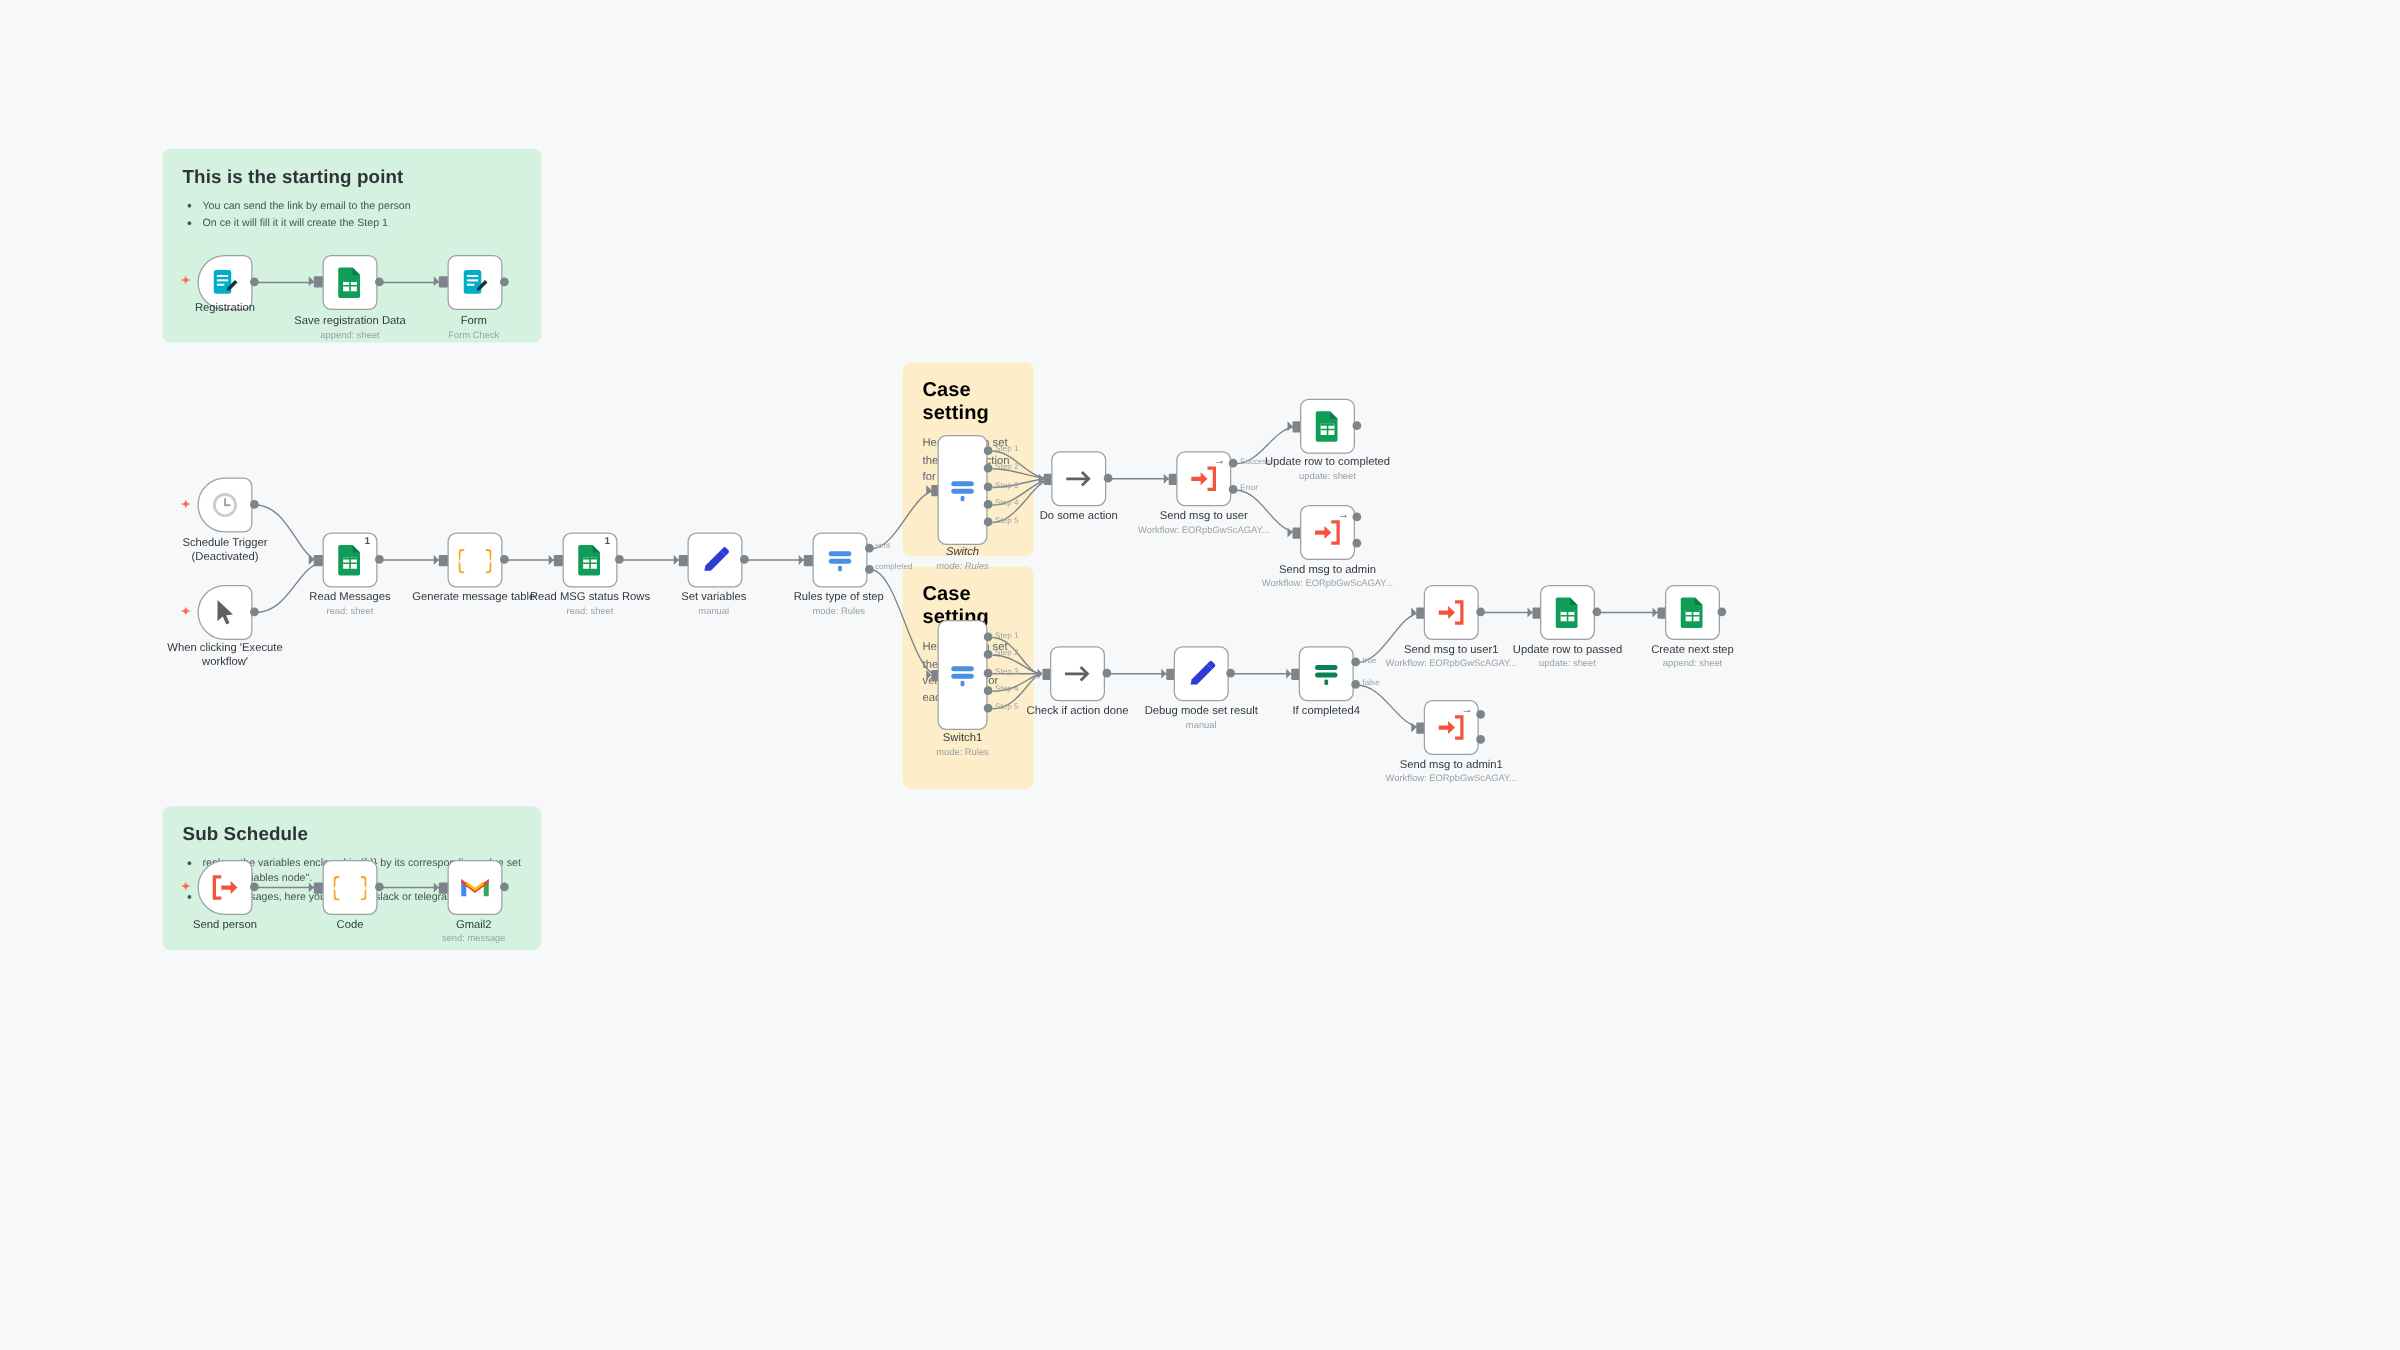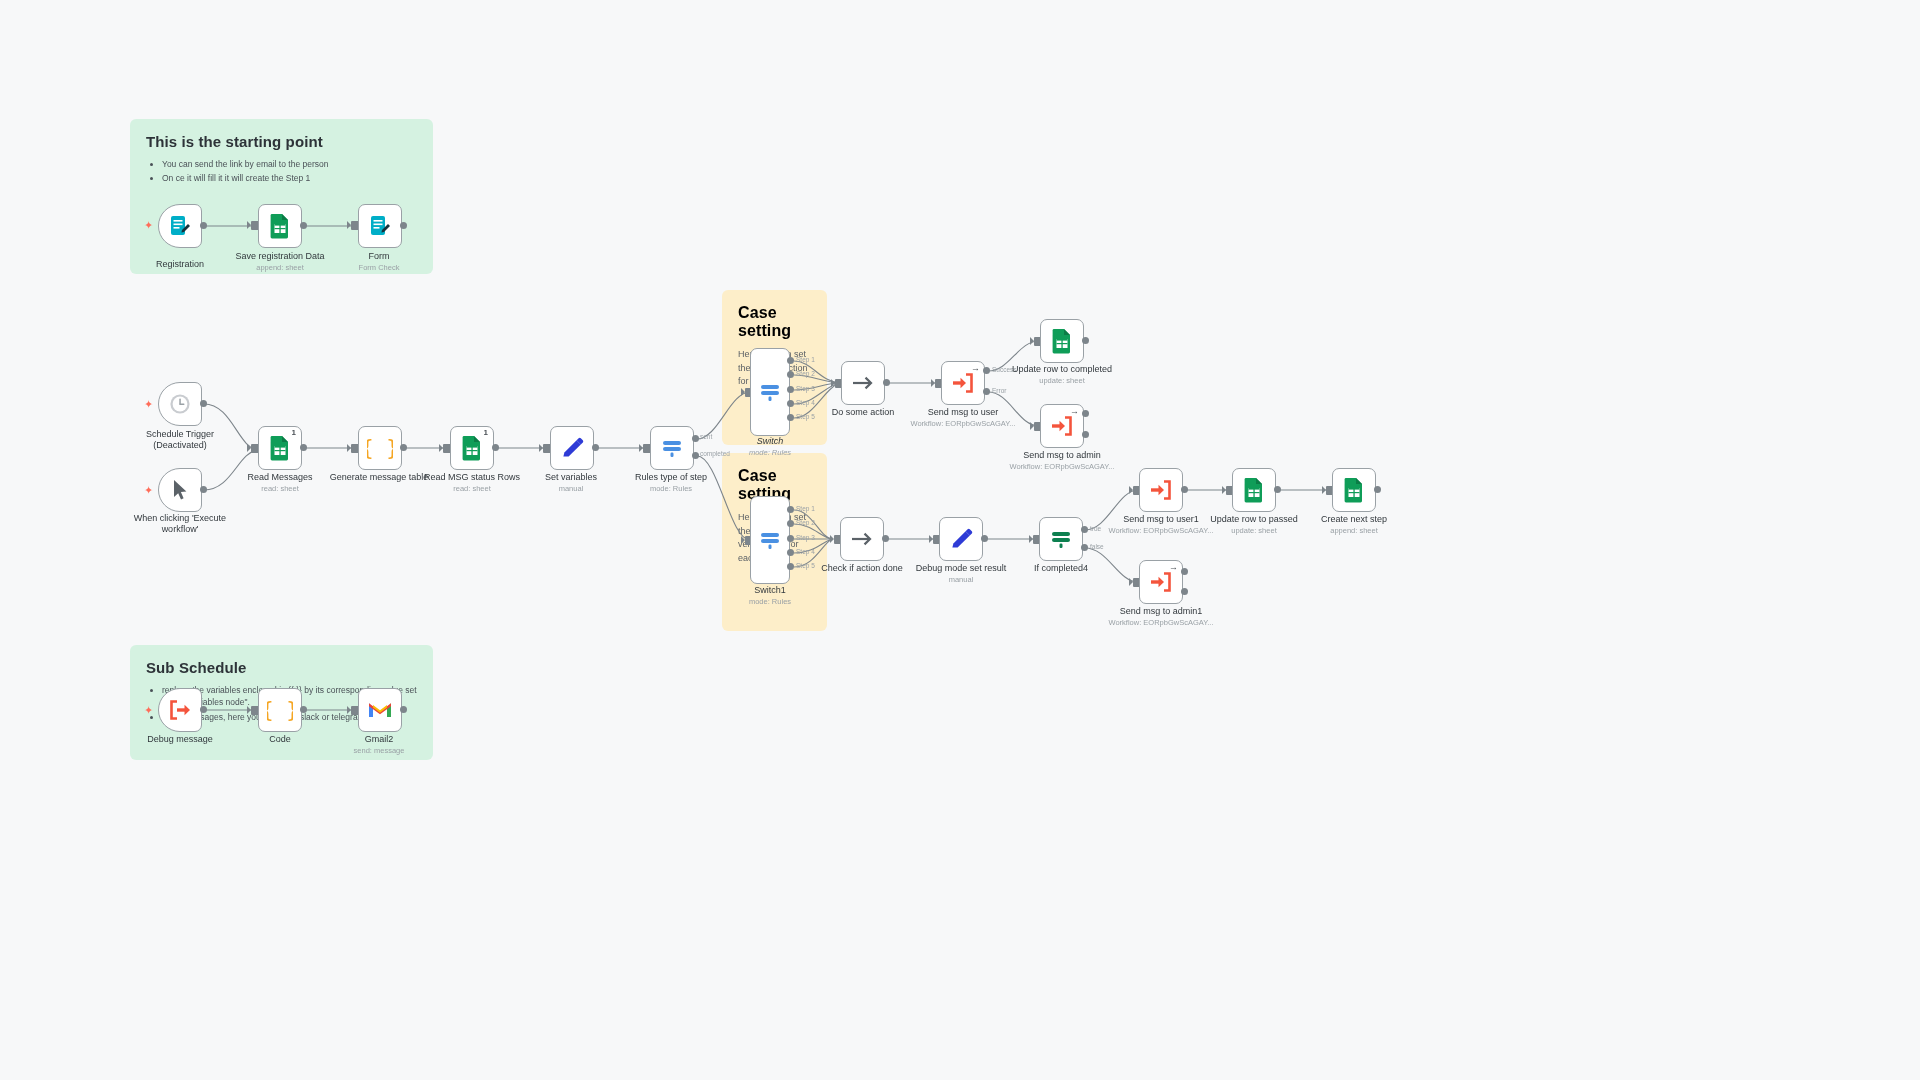--- a/index.html
+++ b/index.html
@@ -230,21 +230,21 @@
   <div class="node trigger" style="left:158px; top:204px;">
     <svg width="24" height="24" viewBox="0 0 24 24">
       <rect x="3" y="2" width="14" height="19" rx="2" fill="#00aec7"></rect>
       <rect x="5.5" y="6" width="9" height="1.6" fill="#ffffff"></rect>
       <rect x="5.5" y="9.5" width="9" height="1.6" fill="#ffffff"></rect>
       <rect x="5.5" y="13" width="6" height="1.6" fill="#ffffff"></rect>
       <path d="M14 16 L20 10 L22 12 L16 18 L13.4 18.6 Z" fill="#16323c"></path>
     </svg>
   </div>
   <div class="dot" style="left:200px; top:222px;"></div>
-  <div class="node-label" style="left:180px; top:259px;">
+  <div class="node-label" style="left:180px; top:241px;">
     <span>Registration</span>
   </div>
 
   <div class="in-marker" style="left:251px; top:221px;"></div>
   <div class="node" style="left:258px; top:204px;">
     <svg width="24" height="26" viewBox="0 0 24 26">
       <path d="M4 1 h10 l6 6 v17 a1.4 1.4 0 0 1-1.4 1.4 H4 A1.4 1.4 0 0 1 2.6 24 V2.4 A1.4 1.4 0 0 1 4 1 z" fill="#0f9d58"></path>
       <path d="M14 1 l6 6 h-6 z" fill="#0b7c46"></path>
       <rect x="6.5" y="11" width="11" height="9" fill="#ffffff"></rect>
       <rect x="6.5" y="11" width="11" height="1.6" fill="#0f9d58"></rect>
@@ -593,21 +593,21 @@
   <span class="bolt" style="left:144px; top:705px;">✦</span>
   <div class="node trigger" style="left:158px; top:688px;">
     <svg width="24" height="22" viewBox="0 0 24 22">
       <path d="M9 11 H20" stroke="#f4543c" stroke-width="3.4" fill="none"></path>
       <path d="M16.5 5.8 L22 11 L16.5 16.2 Z" fill="#f4543c"></path>
       <path d="M9 2.5 H3.5 V19.5 H9" stroke="#f4543c" stroke-width="2.6" fill="none"></path>
     </svg>
   </div>
   <div class="dot" style="left:200px; top:706px;"></div>
   <div class="node-label" style="left:180px; top:734px;">
-    <span>Debug message</span>
+    <span>Send person</span>
   </div>
 
   <div class="in-marker" style="left:251px; top:706px;"></div>
   <div class="node" style="left:258px; top:688px;">
     <svg width="26" height="24" viewBox="0 0 26 24">
       <text x="13" y="19" font-family="DejaVu Sans Mono, monospace" font-size="21" fill="#f5a623" text-anchor="middle">{ }</text>
     </svg>
   </div>
   <div class="dot" style="left:300px; top:706px;"></div>
   <div class="node-label" style="left:280px; top:734px;">

